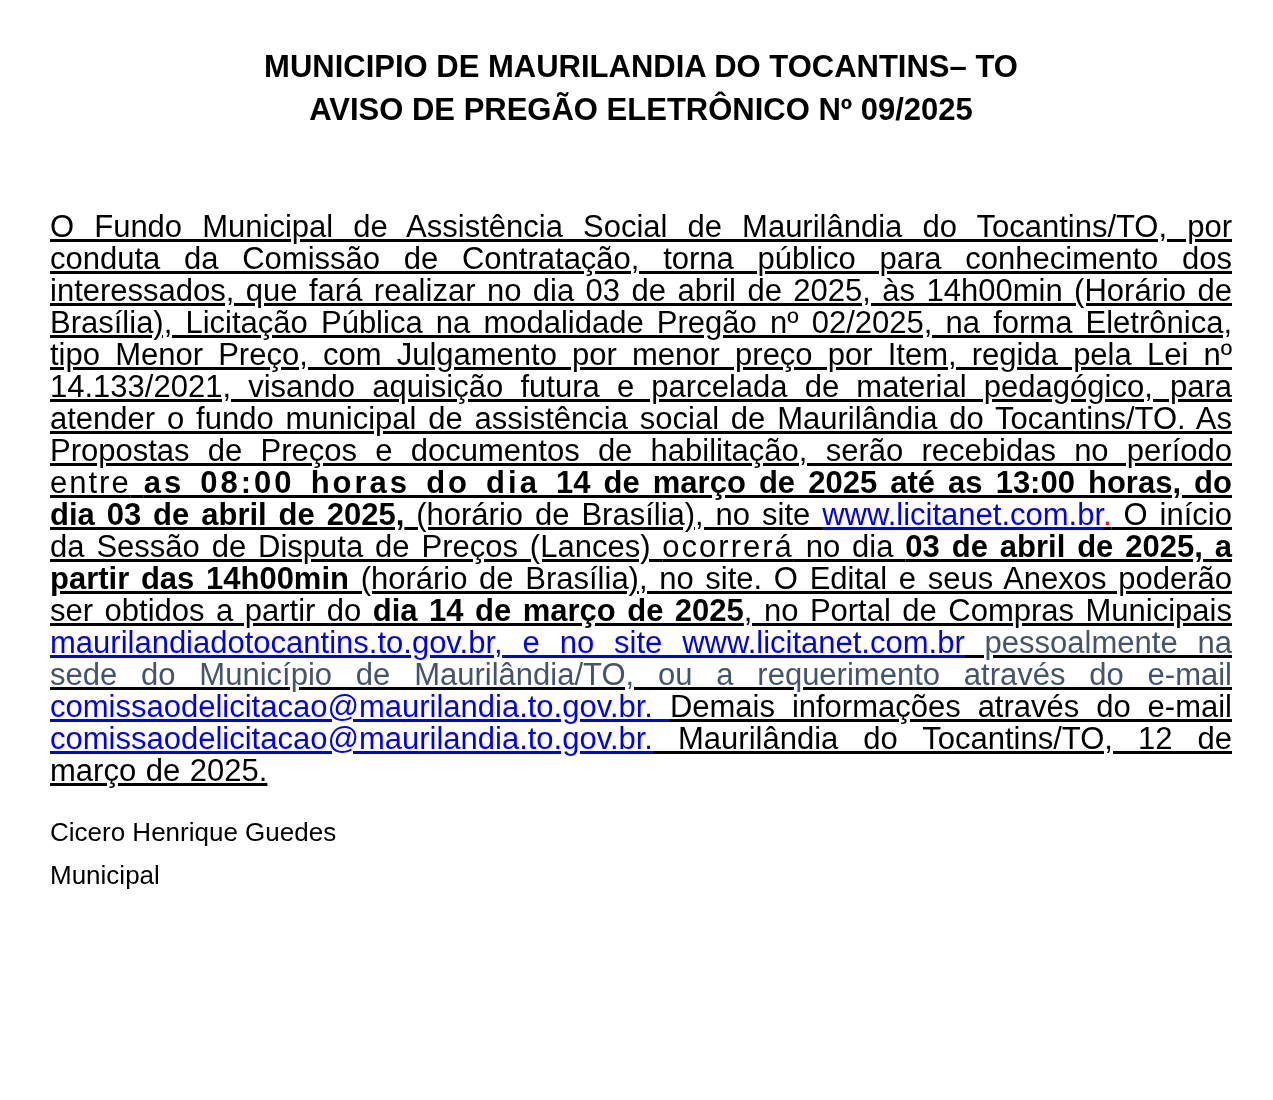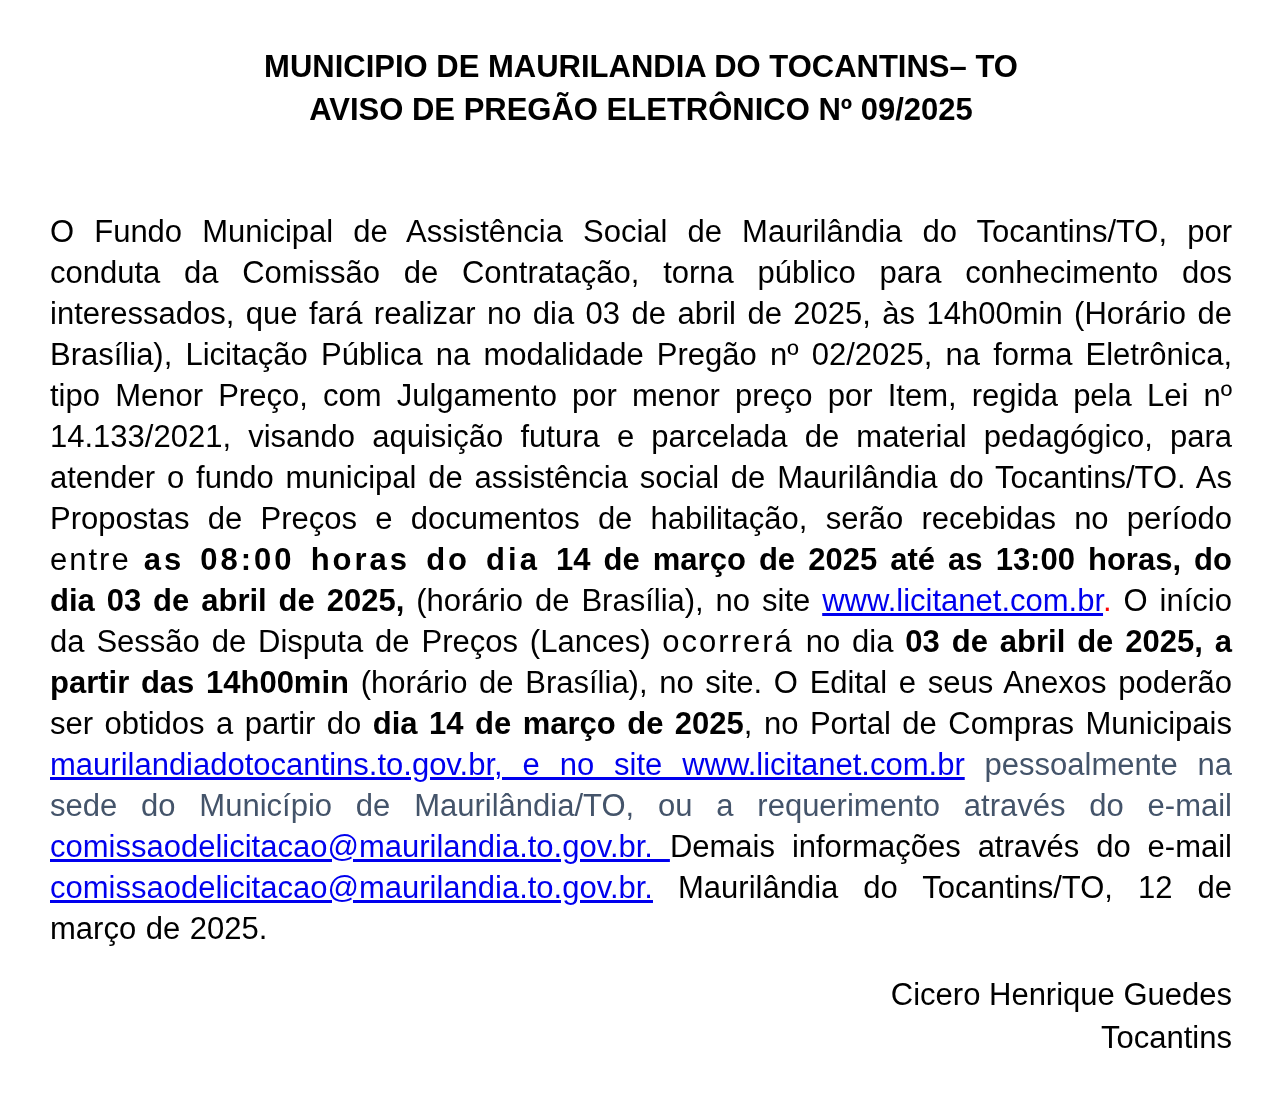--- a/index.html
+++ b/index.html
@@ -29,56 +29,57 @@
     font-weight: bold;
     font-size: 31px;
     line-height: 43px;
     color: var(--text-color);
   }
   .doc-body {
     margin-top: 80px;
   }
   .notice-paragraph {
     font-size: 31px;
-    line-height: 41px;
+    line-height: 32px;
     text-align: justify;
     color: var(--text-color);
     word-spacing: 1px;
+    text-decoration: underline;
   }
   .seg-normal { color: var(--text-color); }
   .seg-bold { color: var(--text-color); font-weight: bold; }
   .seg-spaced { color: var(--text-color); letter-spacing: 2px; }
   .seg-bold-spaced { color: var(--text-color); font-weight: bold; letter-spacing: 3px; }
   .seg-link {
     color: var(--link-color);
     text-decoration: underline;
     cursor: pointer;
   }
   .seg-red { color: var(--red-color); }
   .seg-slate { color: var(--slate-color); }
   .signature {
     margin-top: 24px;
-    text-align: right;
-    font-size: 31px;
+    text-align: left;
+    font-size: 26px;
     line-height: 43px;
     color: var(--text-color);
   }
 </style>
 </head>
 <body>
 
 <div class="page">
 
   <header class="doc-header">
     <div class="title-line">MUNICIPIO DE MAURILANDIA DO TOCANTINS– TO</div>
     <div class="title-line">AVISO DE PREGÃO ELETRÔNICO Nº 09/2025</div>
   </header>
 
   <main class="doc-body">
     <p class="notice-paragraph" id="notice-paragraph"><span class="seg seg-normal">O Fundo Municipal de Assistência Social de Maurilândia do Tocantins/TO, por conduta da Comissão de Contratação, torna público para conhecimento dos interessados, que fará realizar no dia 03 de abril de 2025, às 14h00min (Horário de Brasília), Licitação Pública na modalidade Pregão nº 02/2025, na forma Eletrônica, tipo Menor Preço, com Julgamento por menor preço por Item, regida pela Lei nº 14.133/2021, visando aquisição futura e parcelada de material pedagógico, para atender o fundo municipal de assistência social de Maurilândia do Tocantins/TO. As Propostas de Preços e documentos de habilitação, serão recebidas no período </span><span class="seg seg-spaced">entre</span><span class="seg seg-normal"> </span><span class="seg seg-bold-spaced">as 08:00 horas do dia </span><span class="seg seg-bold">14 de março de 2025 até as 13:00 horas, do dia 03 de abril de 2025,</span><span class="seg seg-normal"> (horário de Brasília), no site </span><a class="seg seg-link" href="#">www.licitanet.com.br</a><span class="seg seg-red">.</span><span class="seg seg-normal"> O início da Sessão de Disputa de Preços (Lances) </span><span class="seg seg-spaced">ocorrerá</span><span class="seg seg-normal"> no dia </span><span class="seg seg-bold">03 de abril de 2025, a partir das 14h00min</span><span class="seg seg-normal"> (horário de Brasília), no site. O Edital e seus Anexos poderão ser obtidos a partir do </span><span class="seg seg-bold">dia 14 de março de 2025</span><span class="seg seg-normal">, no Portal de Compras Municipais </span><a class="seg seg-link" href="#">maurilandiadotocantins.to.gov.br, e no site www.licitanet.com.br</a><span class="seg seg-slate"> pessoalmente na sede do Município de Maurilândia/TO, ou a requerimento através do e-mail </span><a class="seg seg-link" href="#">comissaodelicitacao@maurilandia.to.gov.br. </a><span class="seg seg-normal"> Demais informações através do e-mail </span><a class="seg seg-link" href="#">comissaodelicitacao@maurilandia.to.gov.br.</a><span class="seg seg-normal"> Maurilândia do Tocantins/TO, 12 de março de 2025.</span></p>
   </main>
 
   <footer class="signature">
     <div>Cicero Henrique Guedes</div>
-    <div>Tocantins</div>
+    <div>Municipal</div>
   </footer>
 
 </div>
 
 </body></html>

